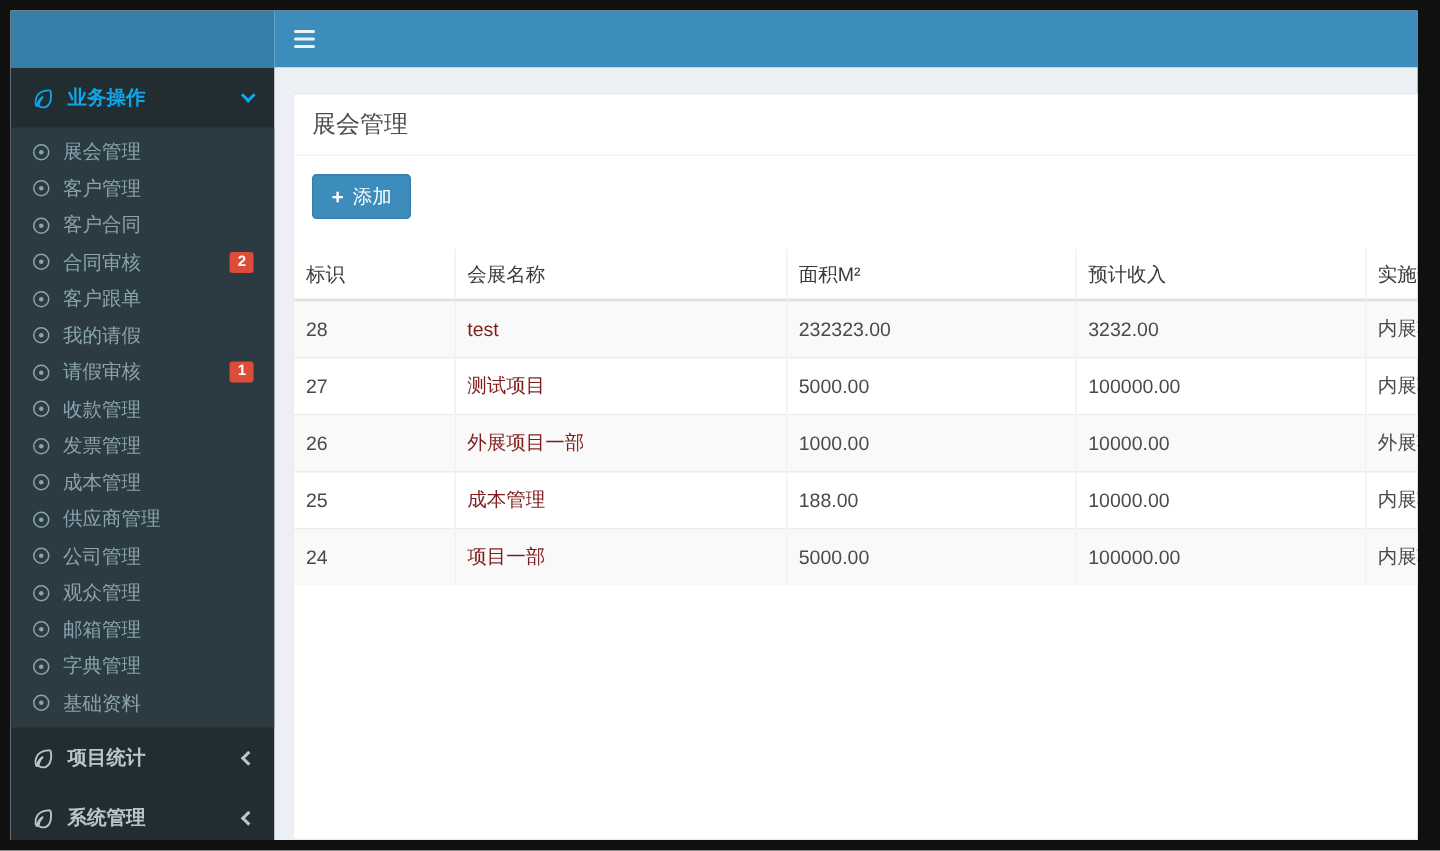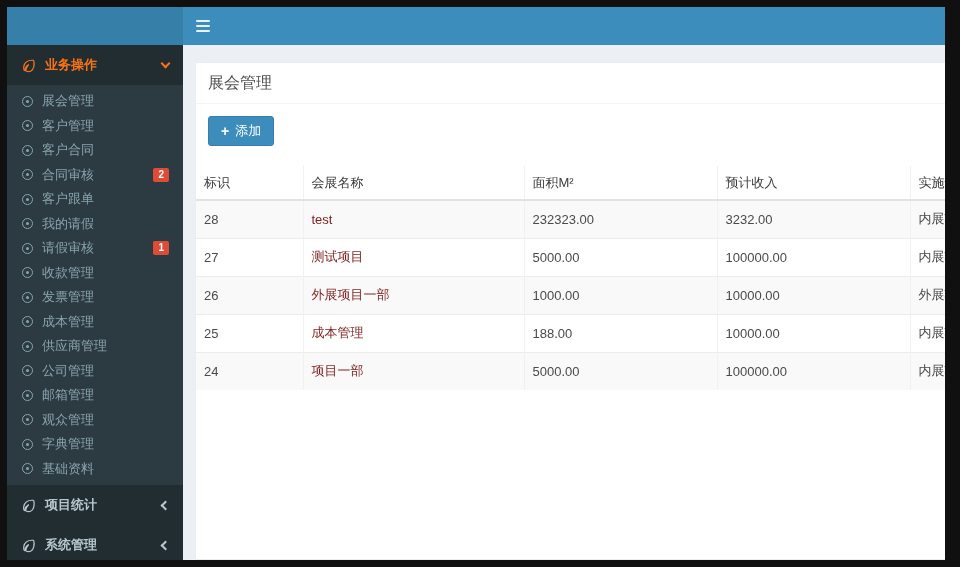--- a/index.html
+++ b/index.html
@@ -24,21 +24,21 @@
     display:flex; align-items:center; justify-content:center; }
   .hamburger { display:flex; flex-direction:column; gap:3px; }
   .hamburger i { display:block; width:14px; height:2px; background:#eaf2f8; border-radius:1px; }
 
   
   .sidebar { position:absolute; left:0; top:38px; width:176px; bottom:0; background:#222d32; }
   .tree-item {
     display:flex; align-items:center; height:40px; padding:0 14px;
     color:#b8c7ce; font-size:13px; font-weight:600; cursor:pointer;
   }
-  .tree-item.active { color:#f97316; }
+  .tree-item.active { color:#0ea5e9; }
   .leaf { width:15px; height:15px; margin-right:9px; flex:0 0 auto; }
   .leaf svg { width:15px; height:15px; display:block; }
   .chev { margin-left:auto; width:7px; height:7px; border:solid currentColor; border-width:0 2px 2px 0; }
   .chev.down { transform:rotate(45deg); margin-top:-3px; }
   .chev.left { transform:rotate(135deg); }
   .submenu { background:#2c3b41; padding:4px 0; }
   .sub-item {
     display:flex; align-items:center; height:24.5px; padding:0 14px 0 15px;
     color:#8aa4af; font-size:13px; cursor:pointer;
   }
@@ -160,25 +160,25 @@
         <div class="sub-item">
           <span class="dot-icon"></span>
           <span>供应商管理</span>
         </div>
         <div class="sub-item">
           <span class="dot-icon"></span>
           <span>公司管理</span>
         </div>
         <div class="sub-item">
           <span class="dot-icon"></span>
+          <span>观众管理</span>
+        </div>
+        <div class="sub-item">
+          <span class="dot-icon"></span>
           <span>邮箱管理</span>
-        </div>
-        <div class="sub-item">
-          <span class="dot-icon"></span>
-          <span>观众管理</span>
         </div>
         <div class="sub-item">
           <span class="dot-icon"></span>
           <span>字典管理</span>
         </div>
         <div class="sub-item">
           <span class="dot-icon"></span>
           <span>基础资料</span>
         </div>
       </div>

